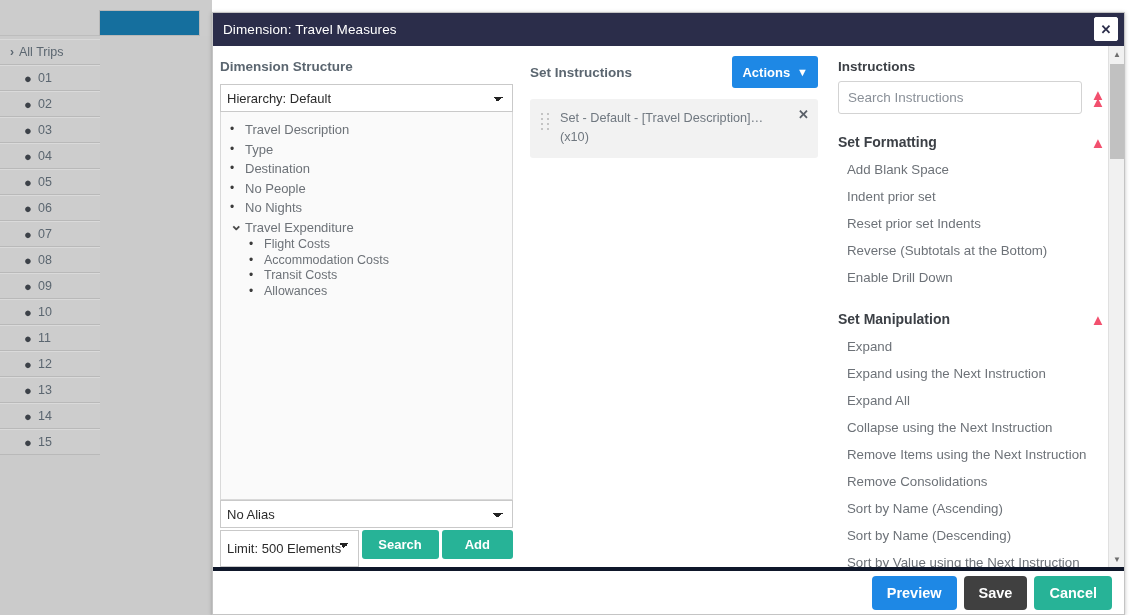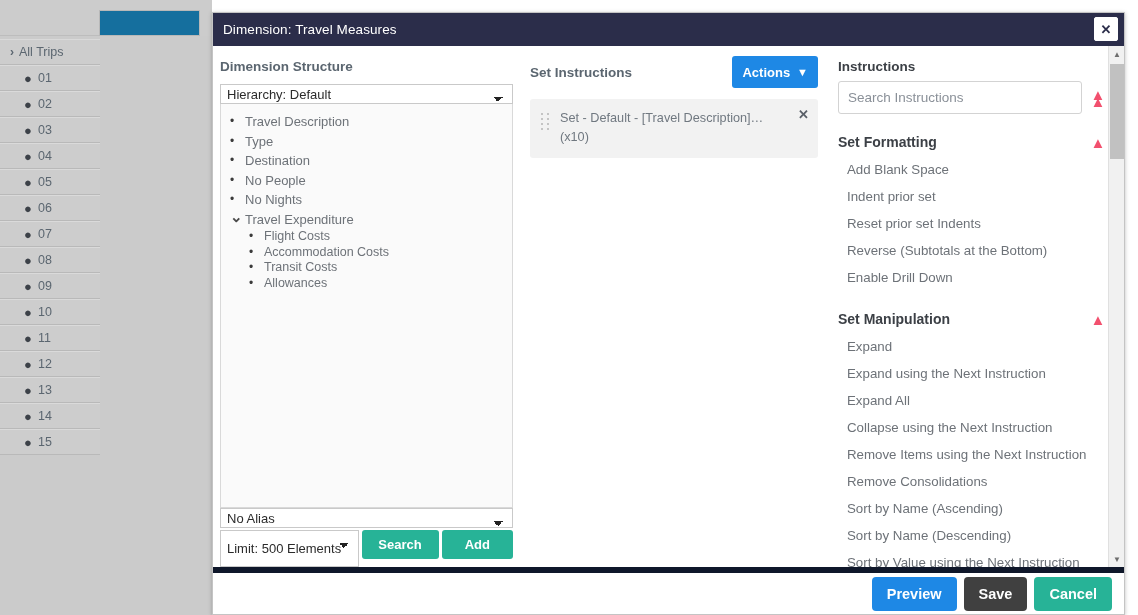--- a/index.html
+++ b/index.html
@@ -113,21 +113,21 @@
     padding: 10px 7px 0 7px;
     display: flex; flex-direction: column;
     flex: 0 0 auto;
   }
   .col-heading {
     font-size: 13.5px; font-weight: bold; color: #5b6670;
     margin: 3px 0 10px 0;
   }
   .sel {
     width: 100%;
-    height: 20px;
+    height: 28px;
     font-size: 13px;
     font-family: "Liberation Sans", sans-serif;
     color: #2b2b2b;
     border: 1px solid #c9c9c9;
     background: #ffffff;
     padding: 0 6px;
     border-radius: 0;
     appearance: none;
     -webkit-appearance: none;
     background-image:
@@ -321,21 +321,21 @@
     left: 1px; top: 18px;
     width: 14px; height: 95px;
     background: #c1c1c1;
     cursor: pointer;
   }
 
   
   #modal-footer {
     flex: 0 0 auto;
     height: 47px;
-    border-top: 6px solid #0f172a;
+    border-top: 4px solid #0f172a;
     display: flex; align-items: center; justify-content: flex-end;
     padding-right: 12px;
     gap: 7px;
     background: #fff;
   }
   .footer-btn {
     border: none; border-radius: 4px;
     color: #fff; font-size: 14.5px; font-weight: bold;
     font-family: "Liberation Sans", sans-serif;
     height: 34px; padding: 0 15px;

